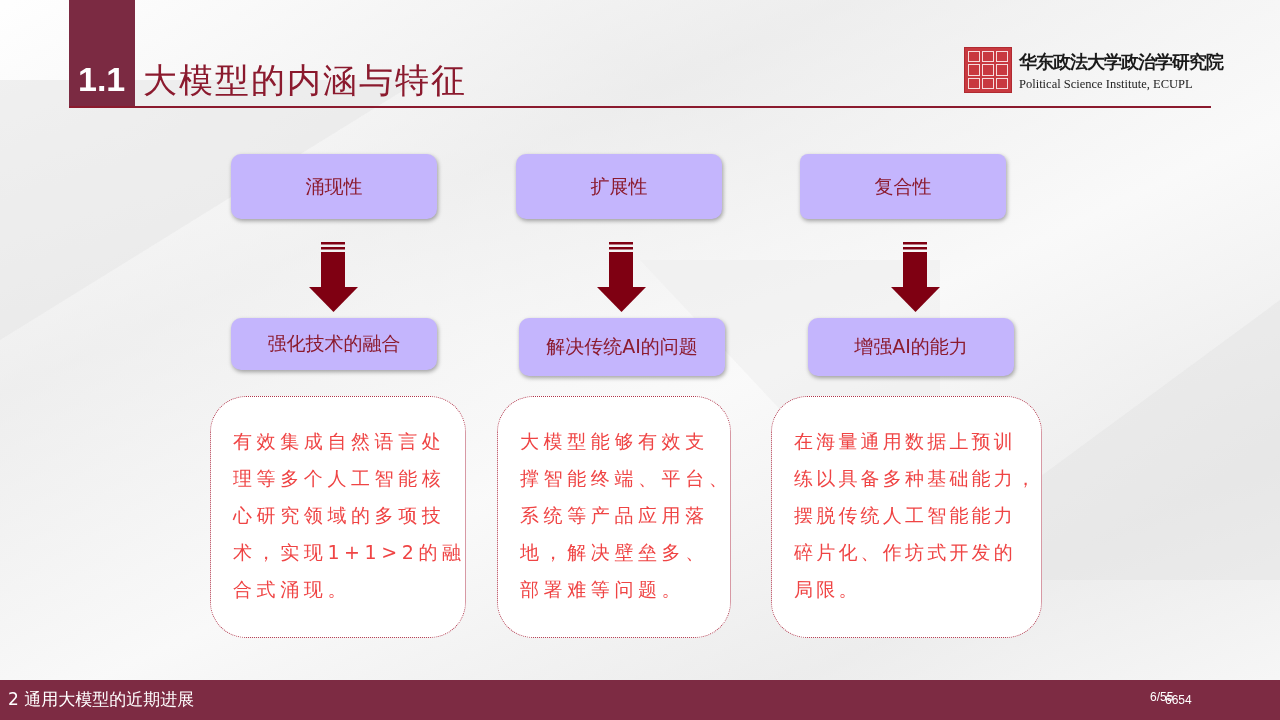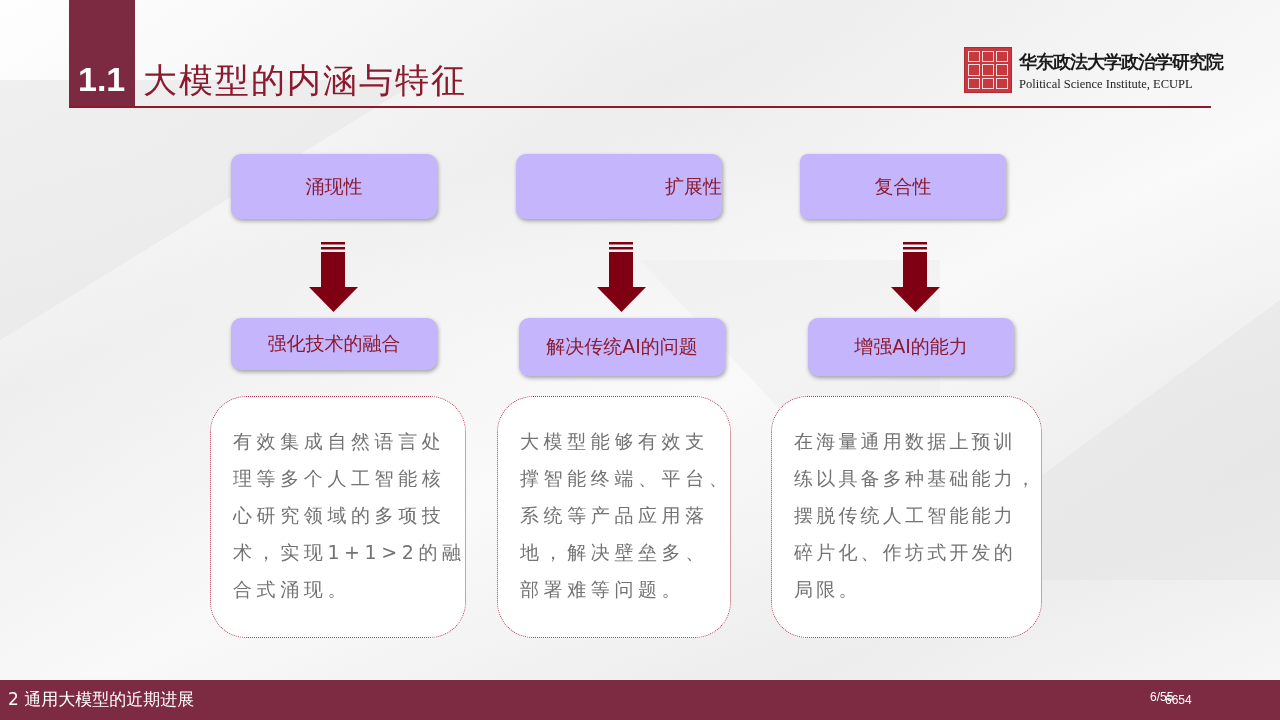--- a/index.html
+++ b/index.html
@@ -57,21 +57,21 @@
   .card {
     position:absolute; background:#c4b5fd; border-radius:10px;
     box-shadow:1px 2px 4px rgba(0,0,0,0.35);
     display:flex; align-items:center; justify-content:center;
     font-size:19px; color:#8b1a2e; font-family:"DejaVu Sans",sans-serif;
   }
   .arrow { position:absolute; width:50px; height:74px; }
   .desc {
     position:absolute; background:#ffffff; border:1.5px dotted #b0354a; border-radius:36px;
     box-sizing:border-box; padding:26px 18px 0 22px;
-    font-size:19px; color:#737373; line-height:37px; letter-spacing:4.6px;
+    font-size:19px; color:#ef4444; line-height:37px; letter-spacing:4.6px;
     font-family:"DejaVu Sans",sans-serif;
   }
   .desc div { white-space:nowrap; }
 
   
   .footer {
     position:absolute; left:0; top:680px; width:1280px; height:40px; background:#7d2b43;
   }
   .footer-left {
     position:absolute; left:8px; top:8px; font-size:17px; color:#ffffff;
@@ -124,21 +124,21 @@
   <span>强化技术的融合</span>
 </div>
 <div class="desc" style="left:210px; top:396px; width:256px; height:242px;">
   <div>有效集成自然语言处</div>
   <div>理等多个人工智能核</div>
   <div>心研究领域的多项技</div>
   <div>术，实现1+1&gt;2的融</div>
   <div>合式涌现。</div>
 </div>
 
-<div class="card" style="left:516px; top:154px; width:206px; height:65px;justify-content:flex-end;">
+<div class="card" style="left:516px; top:154px; width:206px; height:65px;">
   <span>扩展性</span>
 </div>
 <svg class="arrow" style="left:597px; top:242px;" viewBox="0 0 50 74">
   <rect x="12" y="0" width="24" height="2.5" fill="#7f0012"></rect>
   <rect x="12" y="5" width="24" height="2.5" fill="#7f0012"></rect>
   <rect x="12" y="10" width="24" height="35" fill="#7f0012"></rect>
   <polygon points="0,45 49,45 24.5,70" fill="#7f0012"></polygon>
 </svg>
 <div class="card" style="left:519px; top:318px; width:206px; height:58px;">
   <span>解决传统AI的问题</span>

